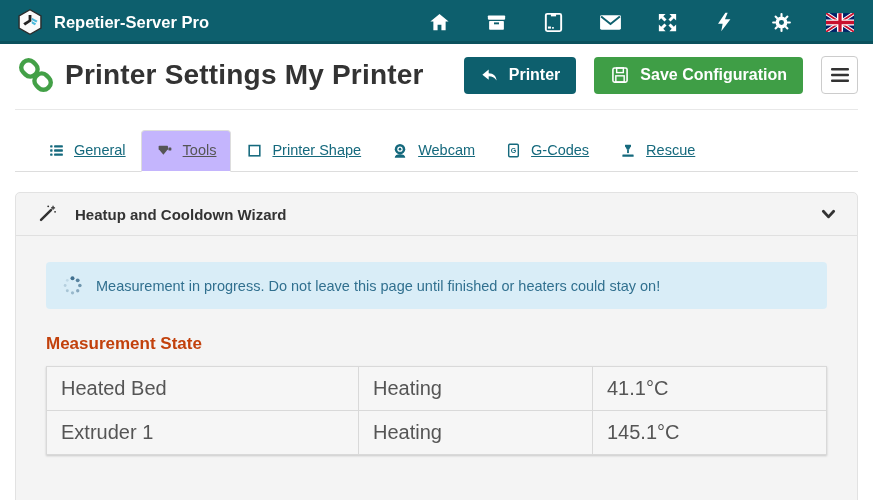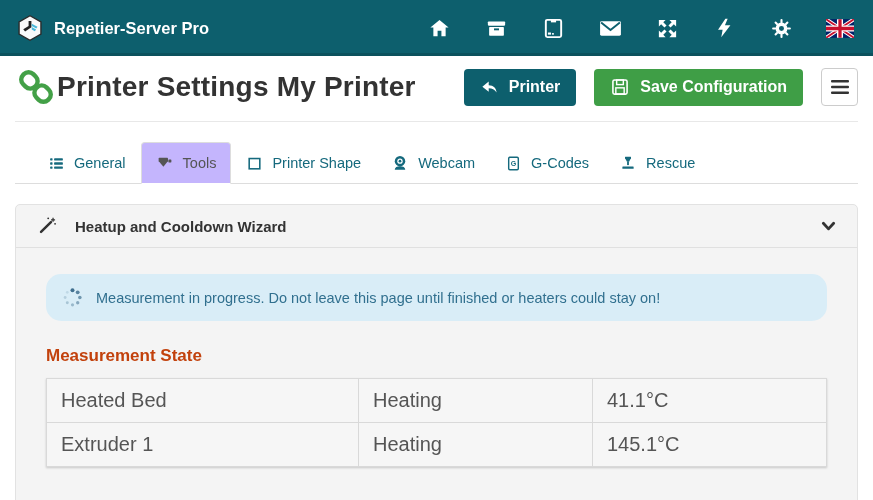--- a/index.html
+++ b/index.html
@@ -5,39 +5,39 @@
   * { box-sizing: border-box; margin: 0; padding: 0; }
   html,body { width: 873px; height: 500px; }
   body {
     font-family: "Liberation Sans", sans-serif;
     background: #fff;
     overflow: hidden;
     color: #333;
   }
   
   .navbar {
-    height: 56px;
+    height: 44px;
     background: #0d5f6d;
     display: flex;
     align-items: center;
     padding: 0 16px;
     box-shadow: inset 0 -3px 0 rgba(0,0,0,0.14);
   }
   .brand { display: flex; align-items: center; gap: 10px; color: #fff; font-size: 16.5px; font-weight: 700; cursor: pointer; }
   .nav-icons { margin-left: auto; display: flex; align-items: center; gap: 31px; padding-right: 2px; }
   .nav-icon { width: 26px; height: 26px; display: flex; align-items: center; justify-content: center; cursor: pointer; }
   
   .page-header {
     margin: 0 15px;
     padding: 10px 0 13px;
     display: flex;
     align-items: center;
     border-bottom: 1px solid #e8e8e8;
   }
-  .page-title { font-size: 28px; font-weight: 600; color: #333; margin-left: 0; letter-spacing: 0.2px; }
+  .page-title { font-size: 28px; font-weight: 600; color: #333; margin-left: 8px; letter-spacing: 0.2px; }
   .header-buttons { margin-left: auto; display: flex; align-items: center; gap: 18px; }
   .btn {
     display: inline-flex; align-items: center; gap: 10px;
     height: 37px; padding: 0 16px;
     border: none; border-radius: 4px;
     color: #fff; font-size: 16px; font-weight: 600;
     font-family: "Liberation Sans", sans-serif;
     cursor: pointer;
   }
   .btn-printer { background: #0d5f6d; }
@@ -48,28 +48,29 @@
     display: flex; align-items: center; justify-content: center; cursor: pointer;
   }
   
   .tabs {
     display: flex;
     margin: 0 15px;
     padding: 20px 0 0 18px;
     border-bottom: 1px solid #ddd;
   }
   .tab {
-    display: flex; align-items: center; gap: 9px;
+    display: flex; gap: 9px;
     padding: 11px 14px;
     font-size: 14.5px;
     color: #15697d;
     cursor: pointer;
     border: 1px solid transparent;
     margin-bottom: -1px;
     white-space: nowrap;
+    text-decoration: underline;
   }
   .tab.active {
     background: #c4b5fd;
     color: #555;
     border: 1px solid #ddd;
     border-bottom-color: #fff;
     border-radius: 4px 4px 0 0;
   }
   
   .panel {
@@ -86,21 +87,21 @@
     border-bottom: 1px solid #e0e0e0;
     cursor: pointer;
   }
   .panel-title { font-size: 15px; font-weight: 700; color: #333; }
   .panel-chevron { margin-left: auto; display: flex; cursor: pointer; }
   .panel-body { padding: 0 30px; }
   .alert-info {
     margin-top: 26px;
     background: #d9edf7;
     color: #31708f;
-    border-radius: 15px;
+    border-radius: 4px;
     padding: 13px 16px;
     display: flex; align-items: center; gap: 13px;
     font-size: 14.5px;
   }
   .section-title { margin-top: 25px; font-size: 17px; font-weight: 700; color: #c2410c; }
   .state-table {
     width: 100%;
     margin-top: 12px;
     border-collapse: collapse;
     background: #f6f6f6;

